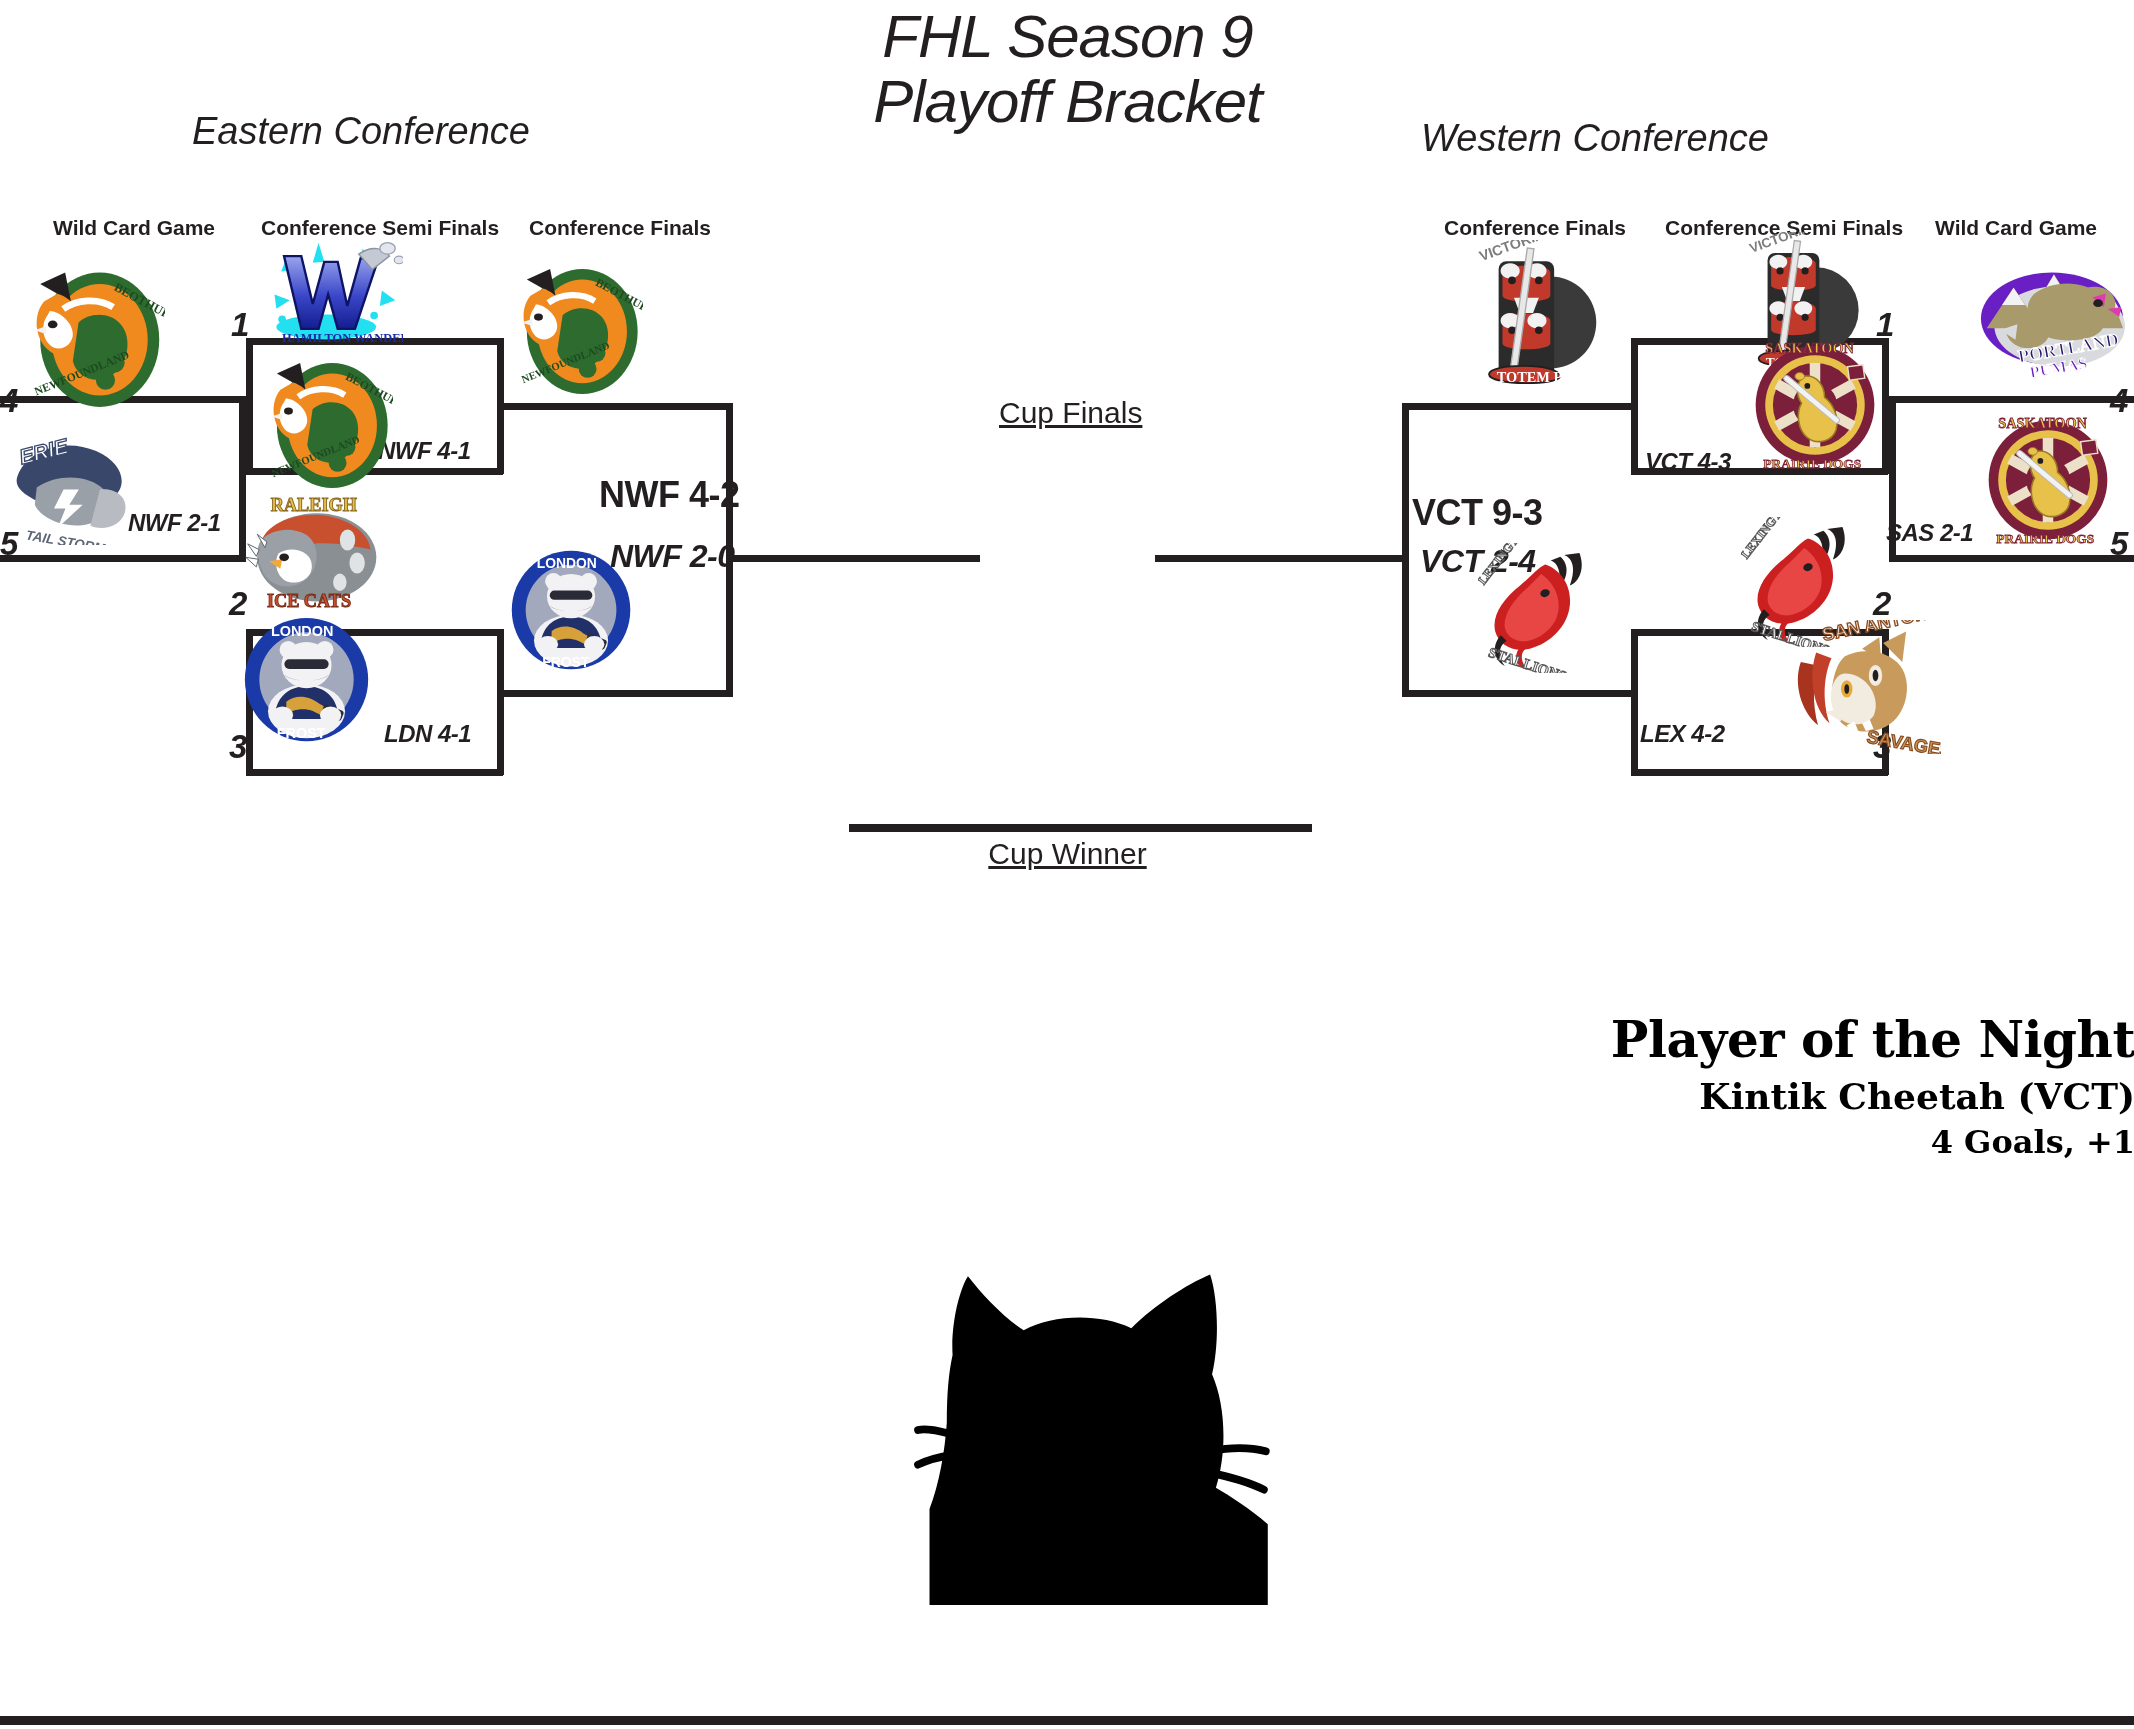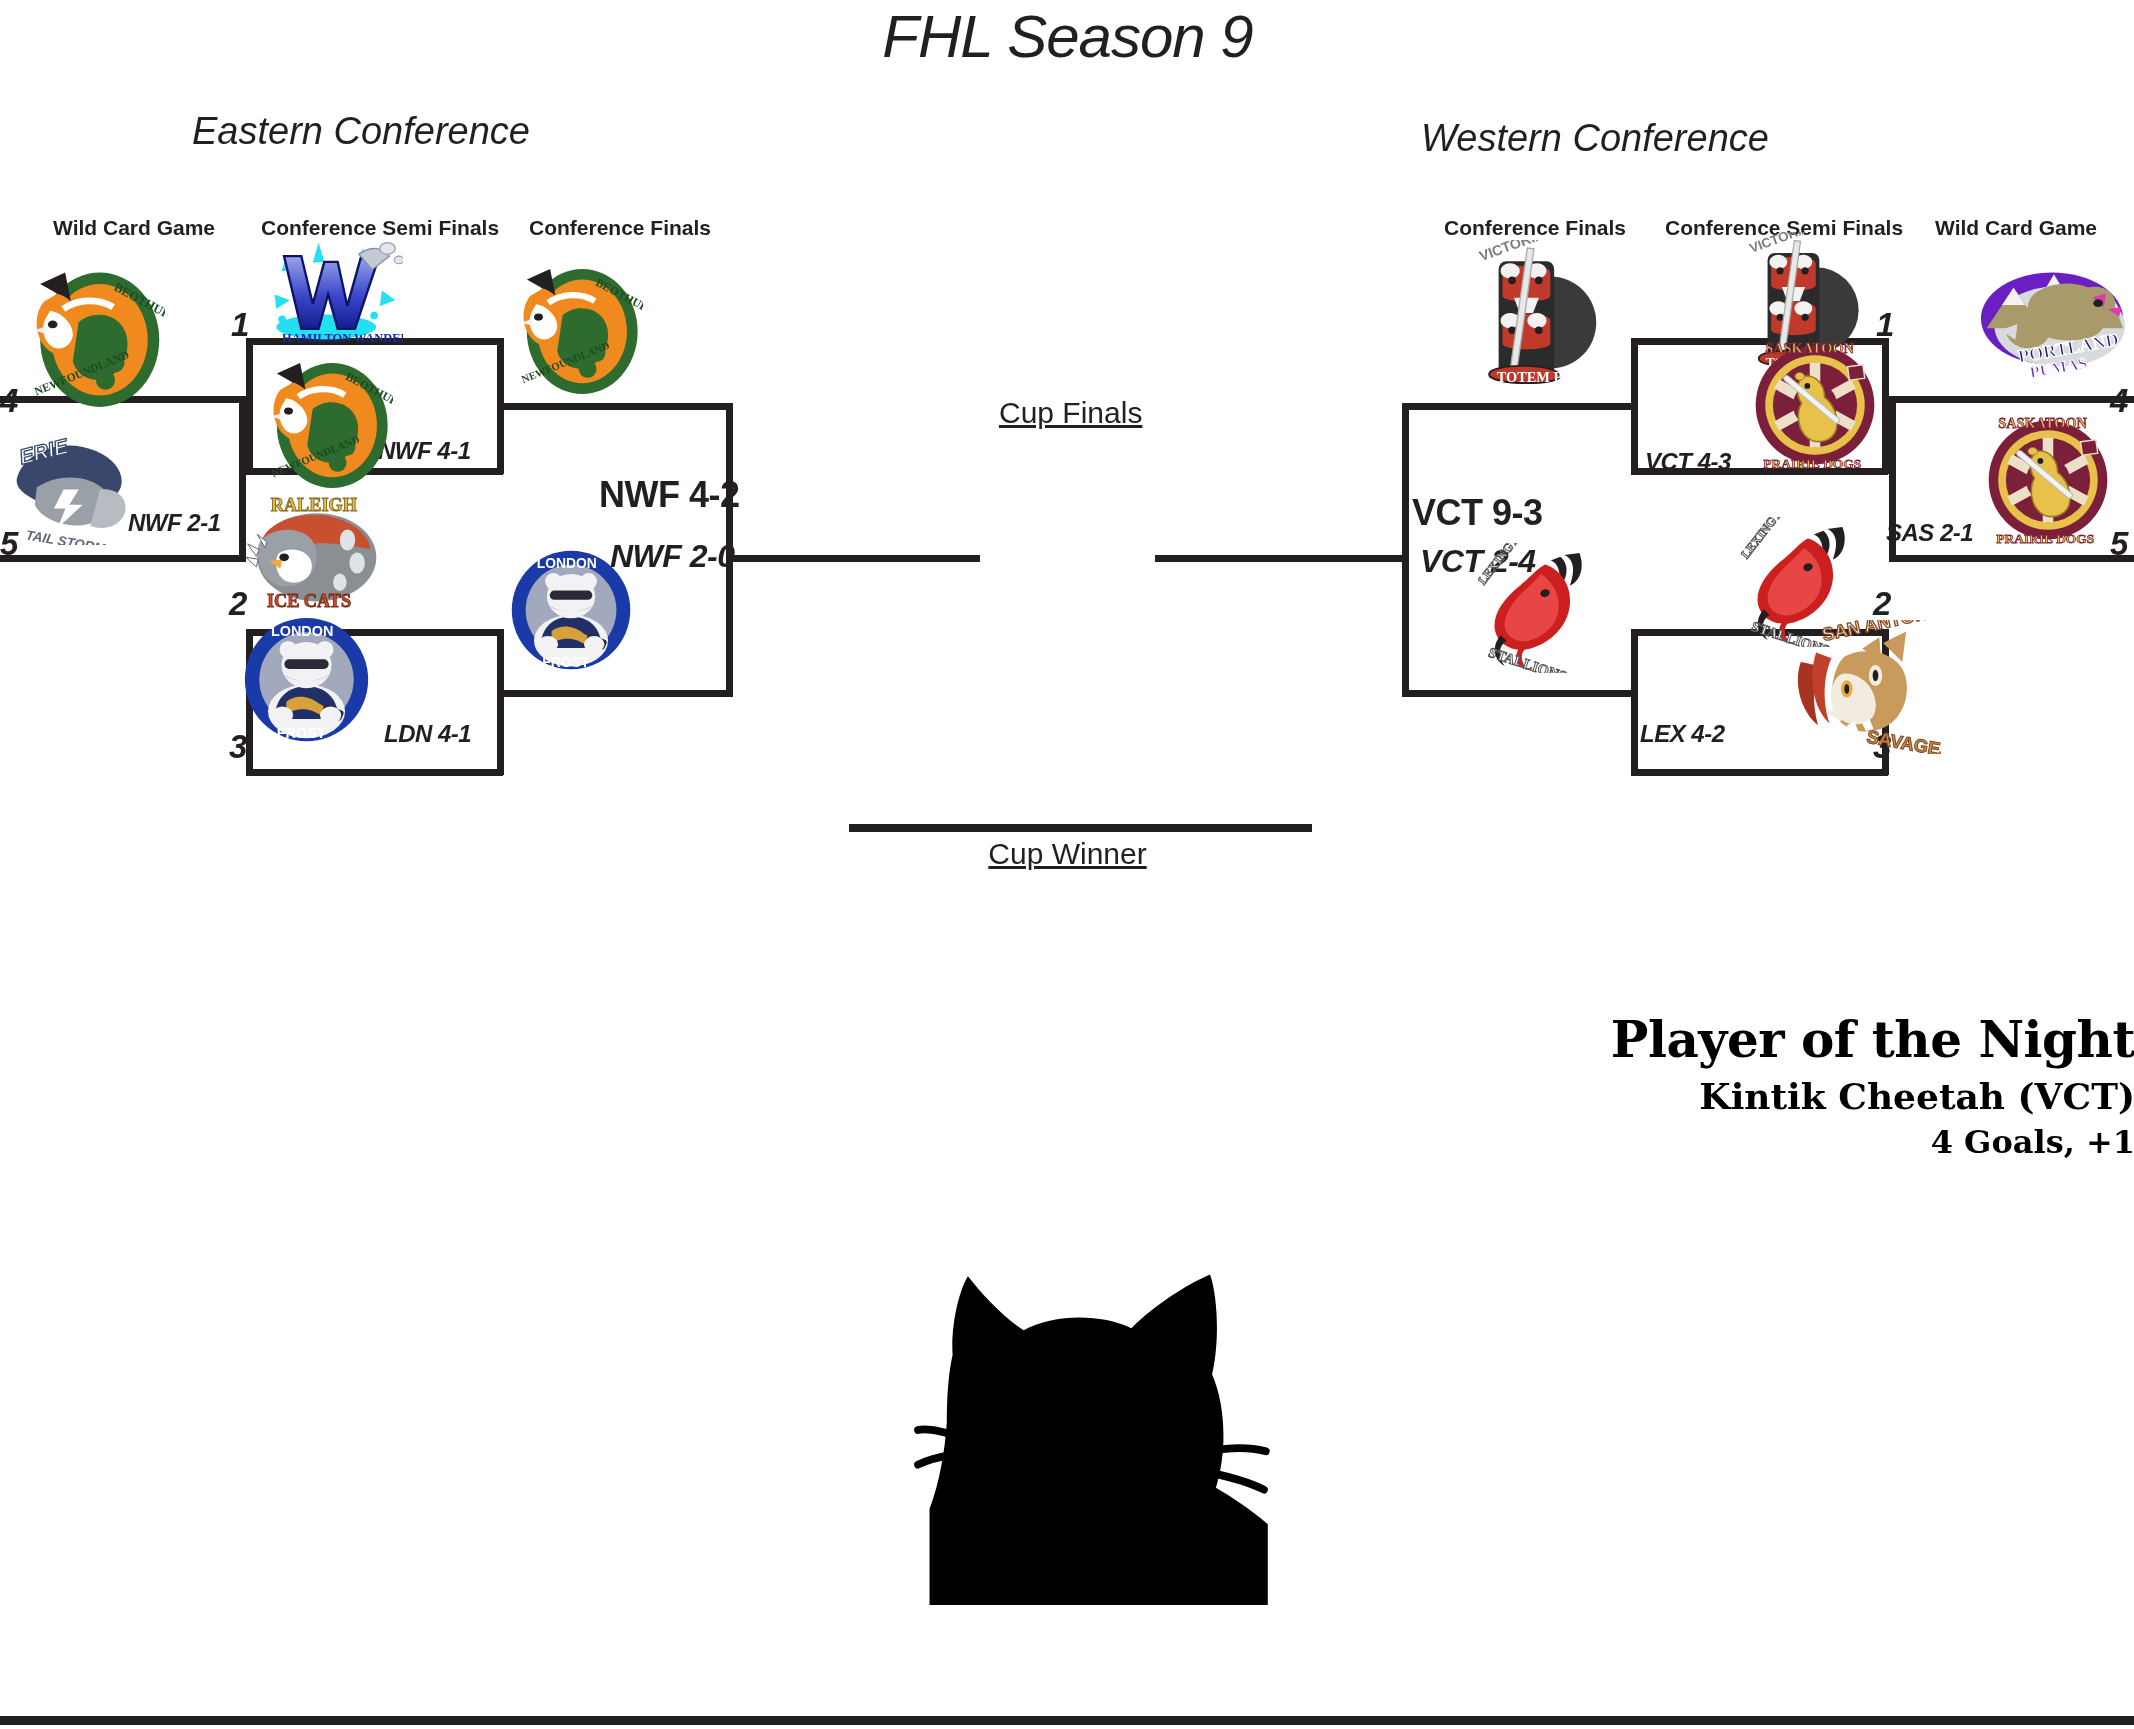--- a/index.html
+++ b/index.html
@@ -31,20 +31,21 @@
   #potn-title{font-size:50px;letter-spacing:-0.5px;}
   #potn-player{font-size:36px;margin-top:5.8px;}
   #potn-stats{font-size:32px;margin-top:5.8px;}
   #bottom-rule{left:0;top:1716px;width:2135px;height:8.6px;background:#231f20;}
 </style>
 </head>
 <body>
 
 <div class="abs" id="main-title">
   <span>FHL Season  9</span>
+  <span class="l2">Playoff Bracket</span>
 </div>
 
 <div class="abs conf-title" id="east-conf-title">Eastern Conference</div>
 <div class="abs conf-title" id="west-conf-title">Western Conference</div>
 
 <div class="abs round-label" style="left:53px;top:216px;">Wild Card Game</div>
 <div class="abs round-label" style="left:261px;top:216px;">Conference Semi Finals</div>
 <div class="abs round-label" style="left:529px;top:216px;">Conference Finals</div>
 
 <div class="abs round-label" style="left:1444px;top:216px;">Conference Finals</div>

